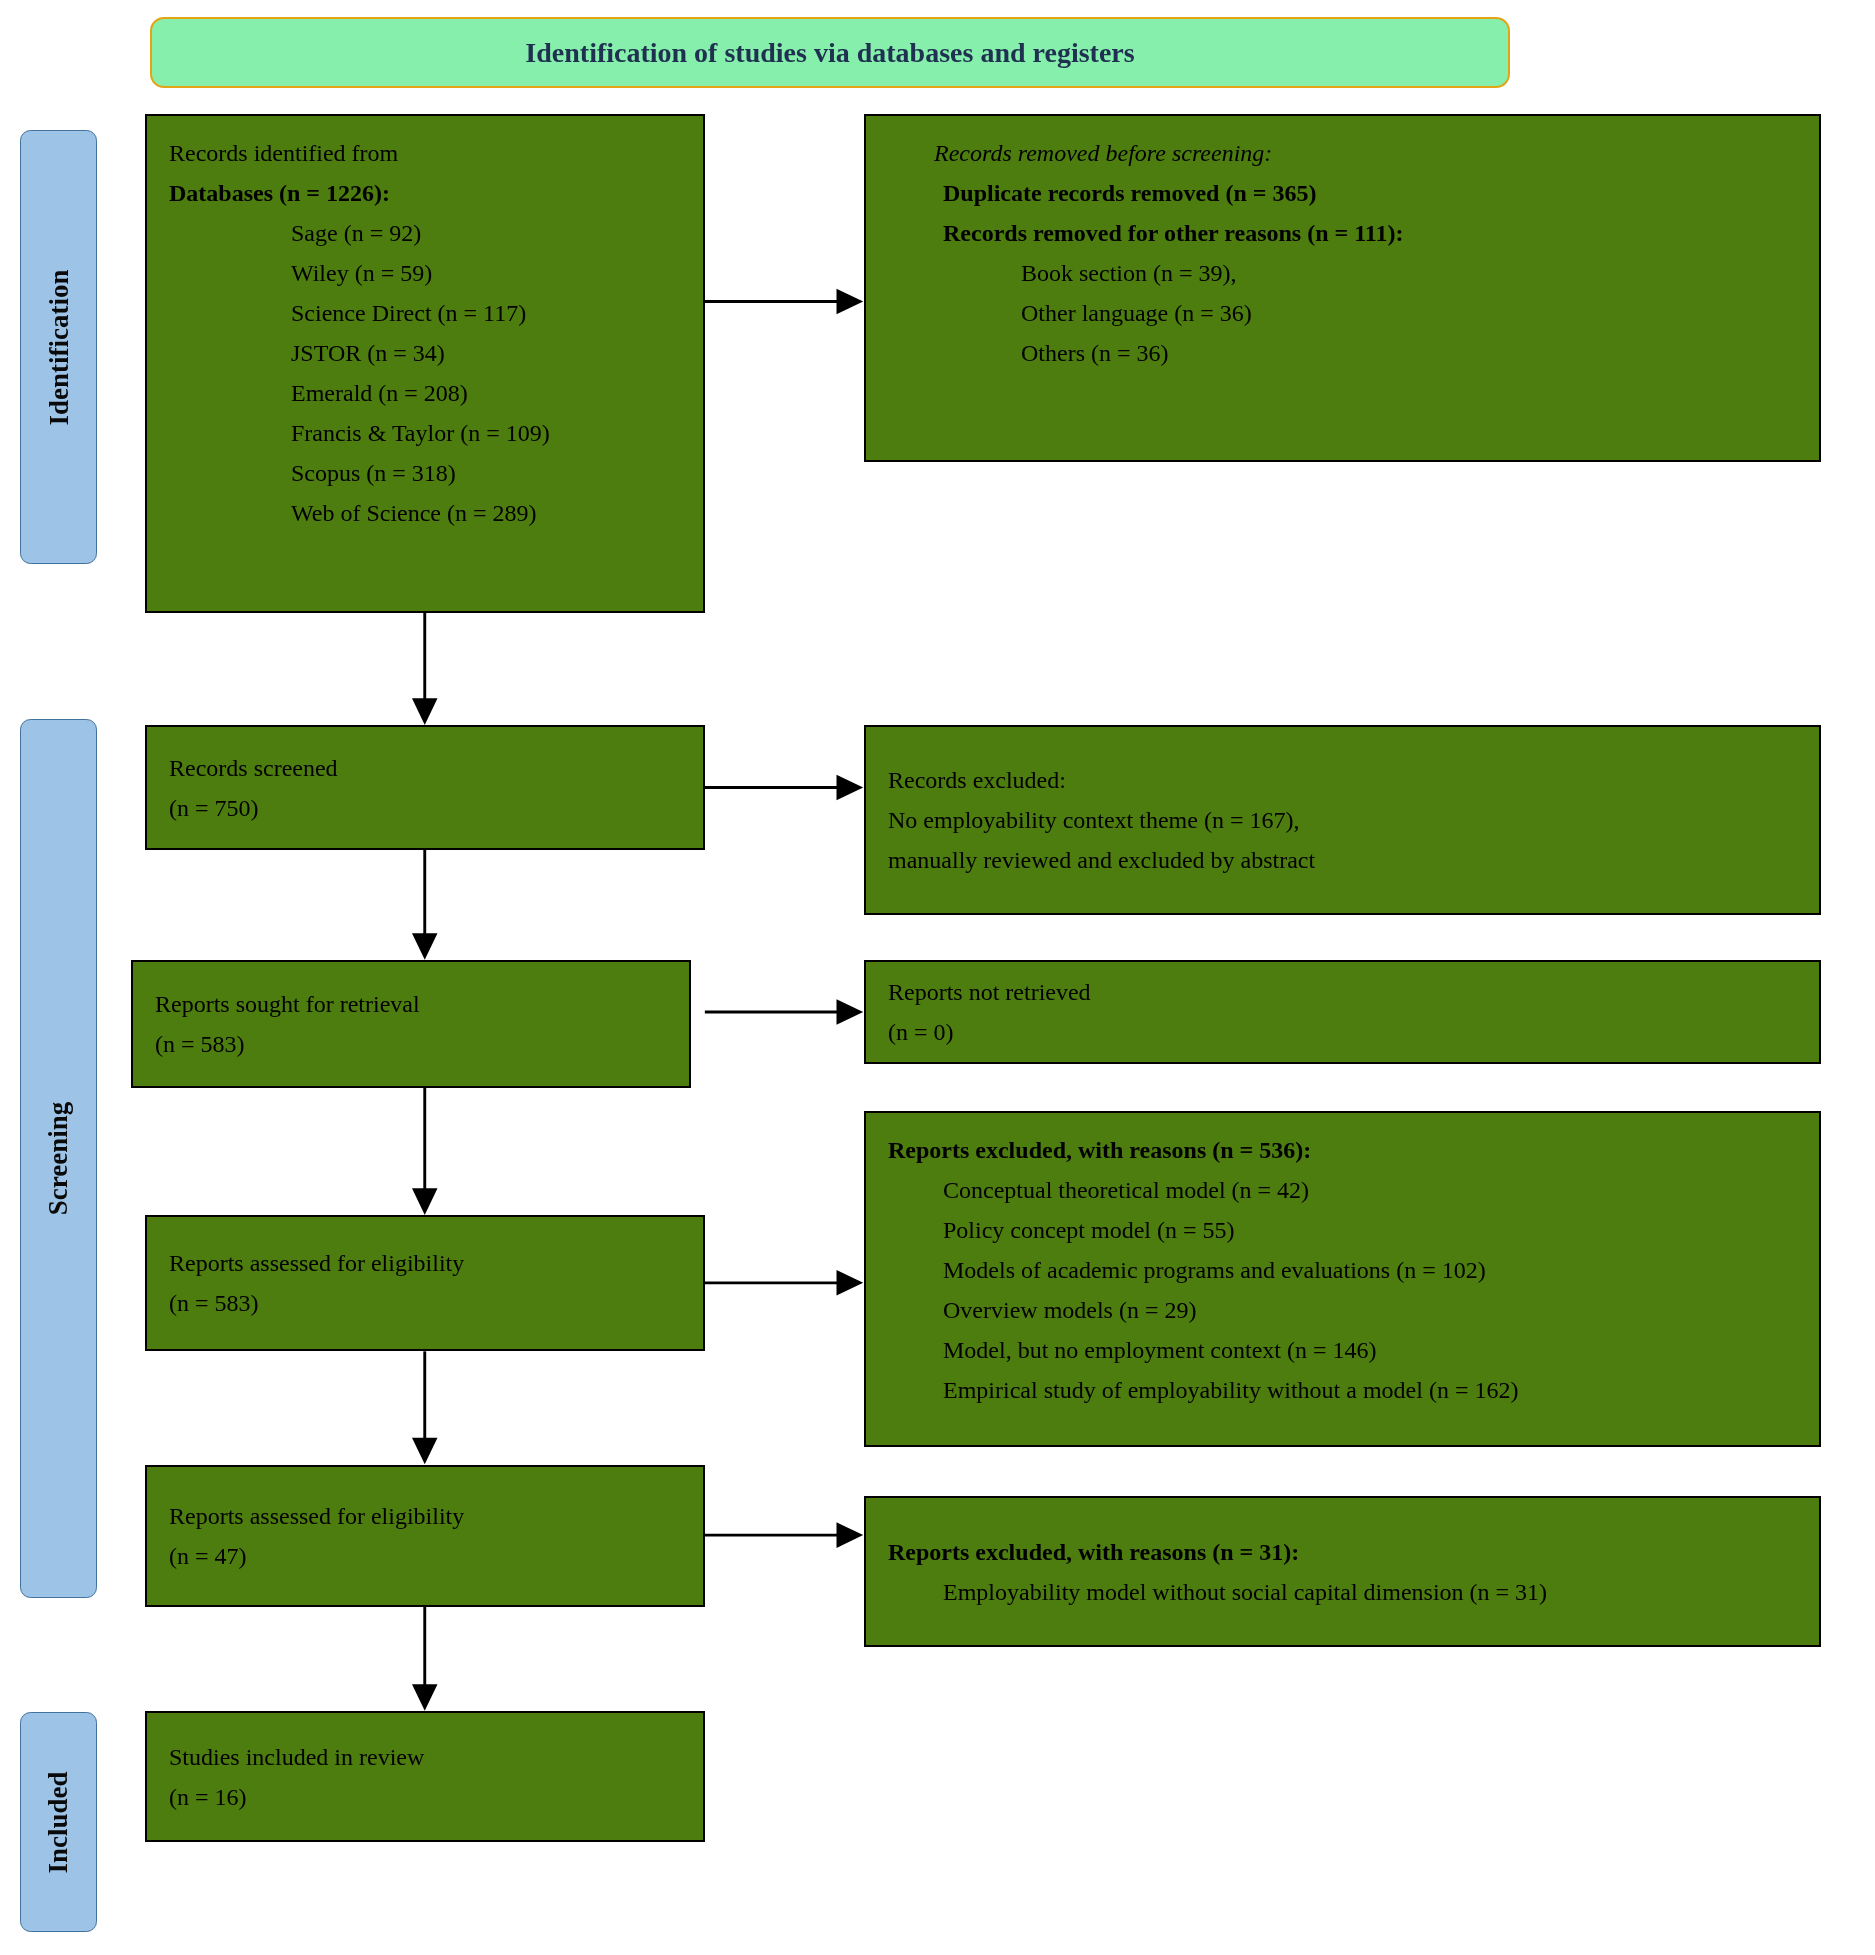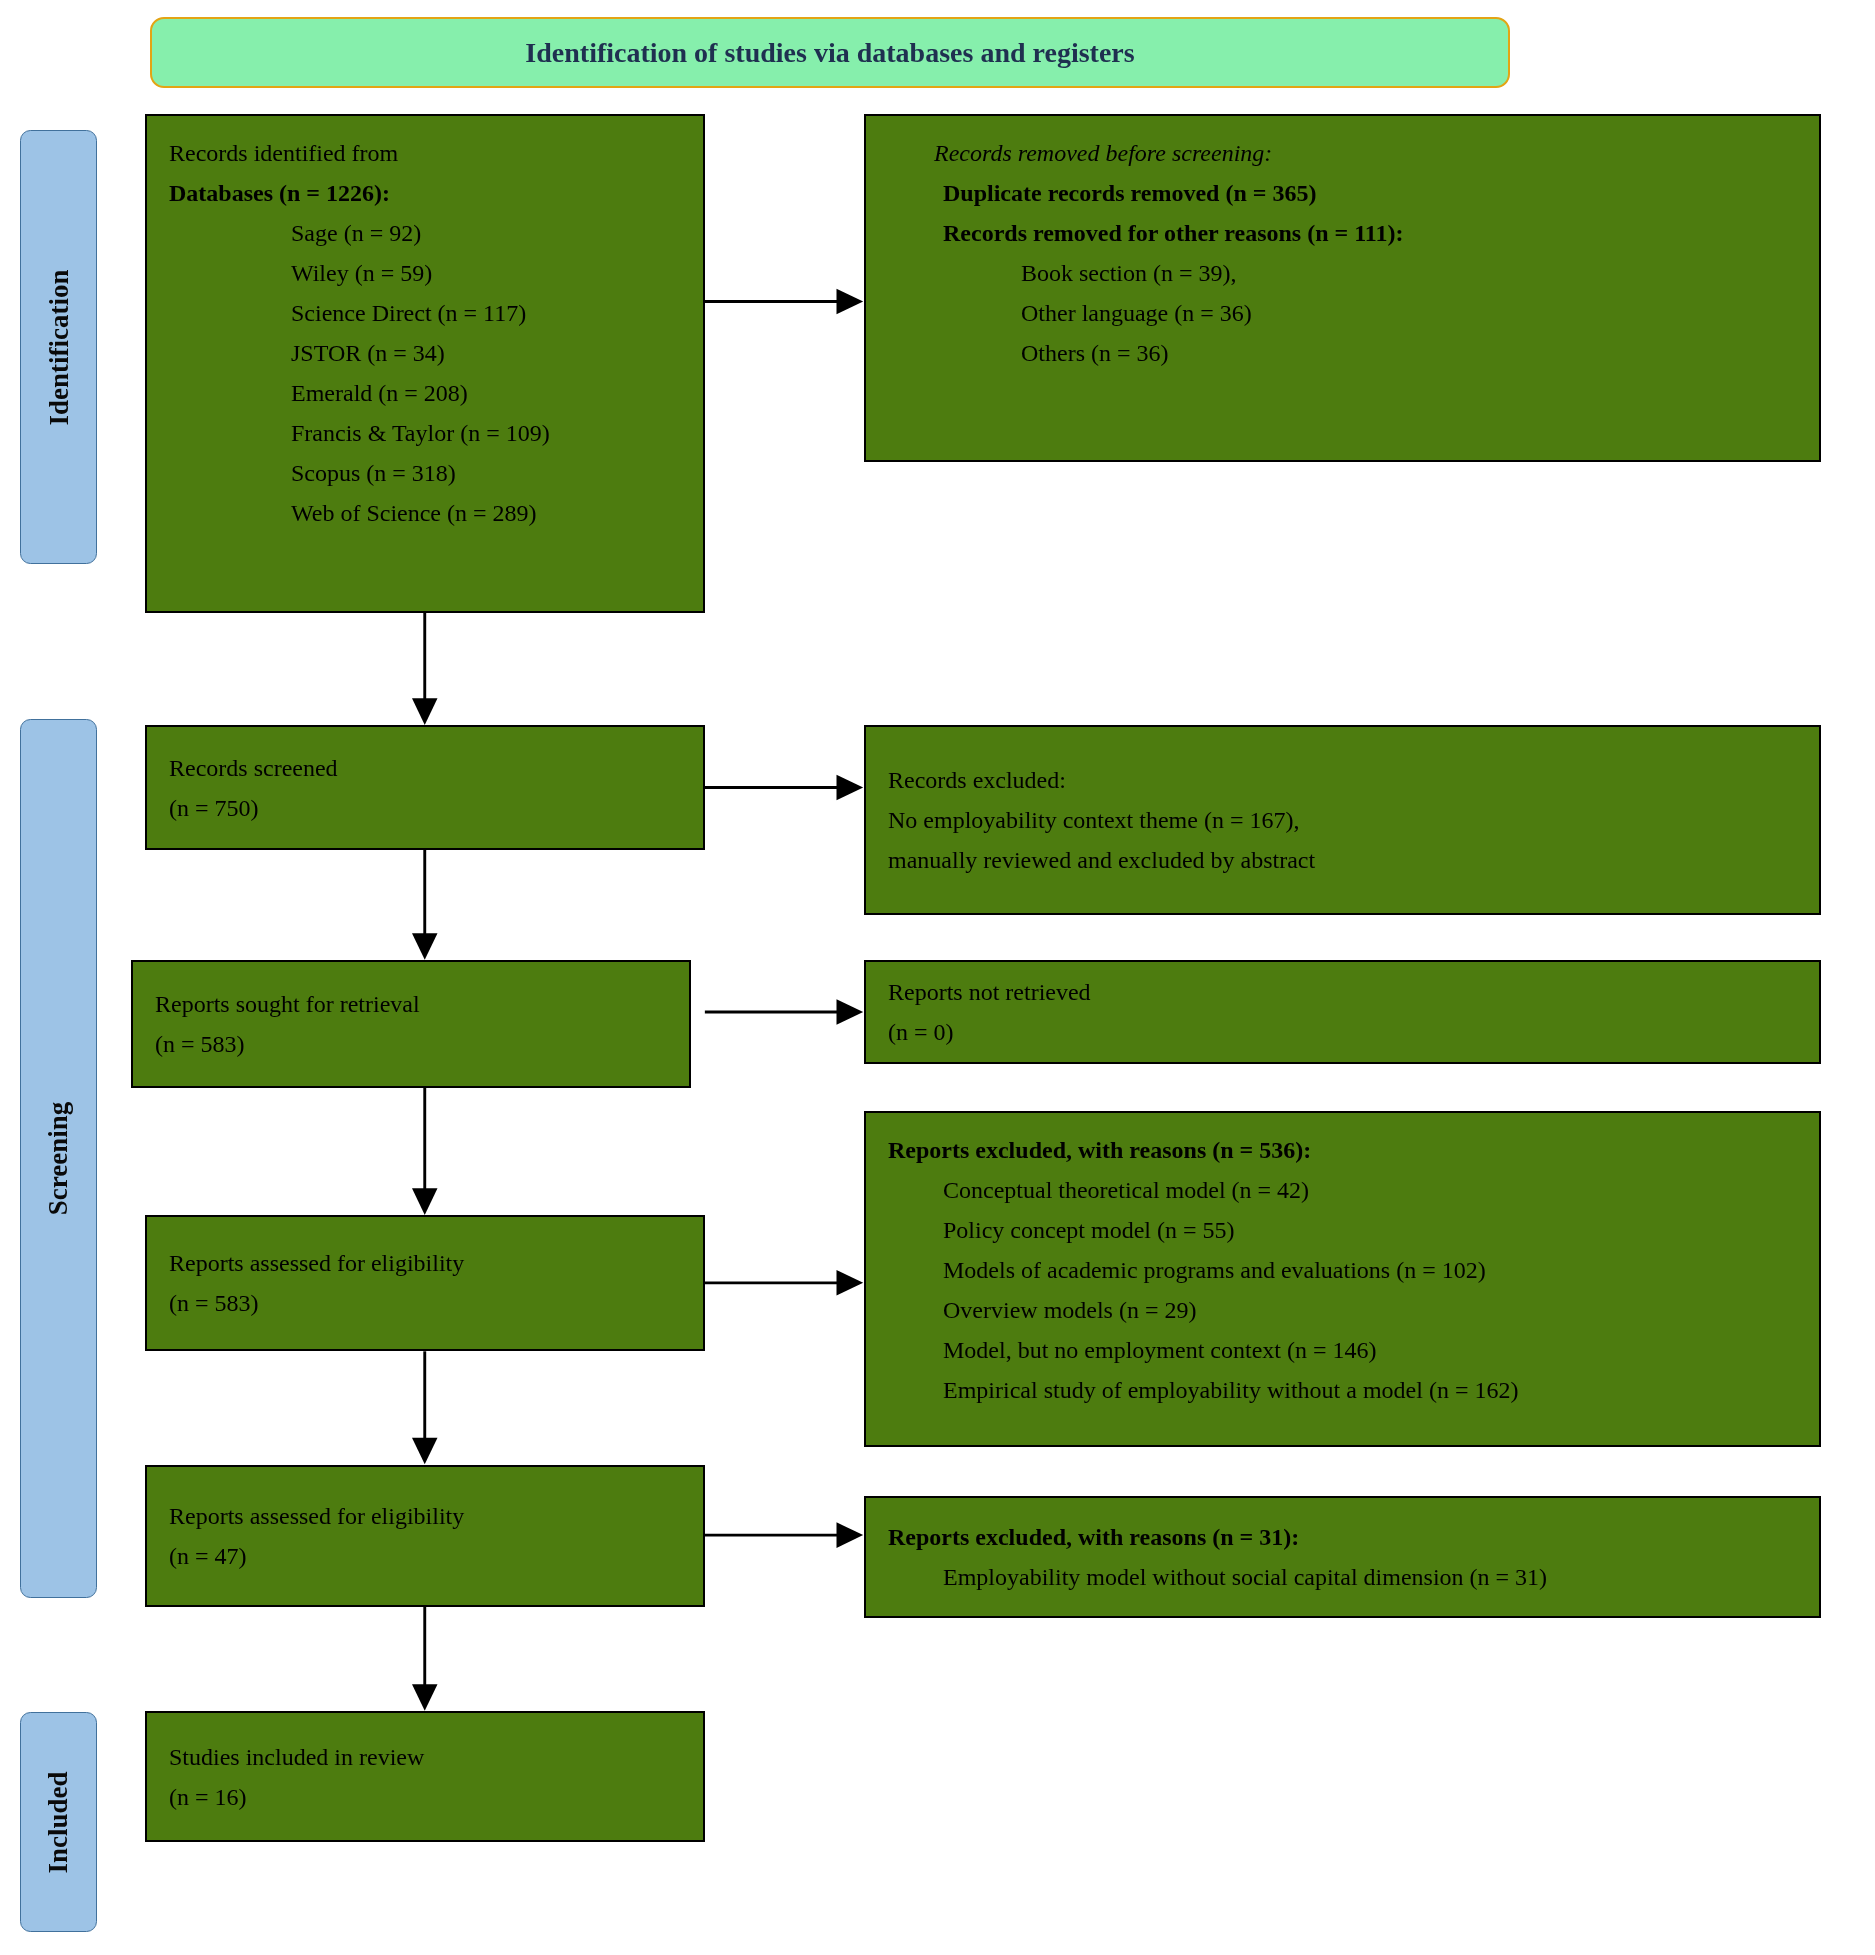--- a/index.html
+++ b/index.html
@@ -46,21 +46,21 @@
   #box-sought     { left: 131px; top: 960px; width: 560px; height: 128px; }
   #box-assessed1  { left: 145px; top: 1215px; width: 560px; height: 136px; }
   #box-assessed2  { left: 145px; top: 1465px; width: 560px; height: 142px; }
   #box-included   { left: 145px; top: 1711px; width: 560px; height: 131px; }
 
   
   #box-removed            { left: 864px; top: 114px;  width: 957px; height: 348px; }
   #box-excluded-screening { left: 864px; top: 725px; width: 957px; height: 190px; }
   #box-not-retrieved      { left: 864px; top: 960px; width: 957px; height: 104px; }
   #box-excluded-reasons   { left: 864px; top: 1111px; width: 957px; height: 336px; }
-  #box-excluded-final     { left: 864px; top: 1496px; width: 957px; height: 122px; }
+  #box-excluded-final     { left: 864px; top: 1496px; width: 957px; height: 151px; }
 </style>
 </head>
 <body>
 
 <div class="canvas">
 
   <svg class="arrows" width="1876" height="1955" viewBox="0 0 3234 3371">
     <g>
       <line x1="1215" y1="520" x2="1444" y2="520"></line>
       <polygon points="1488,520 1442,498 1442,542"></polygon>

